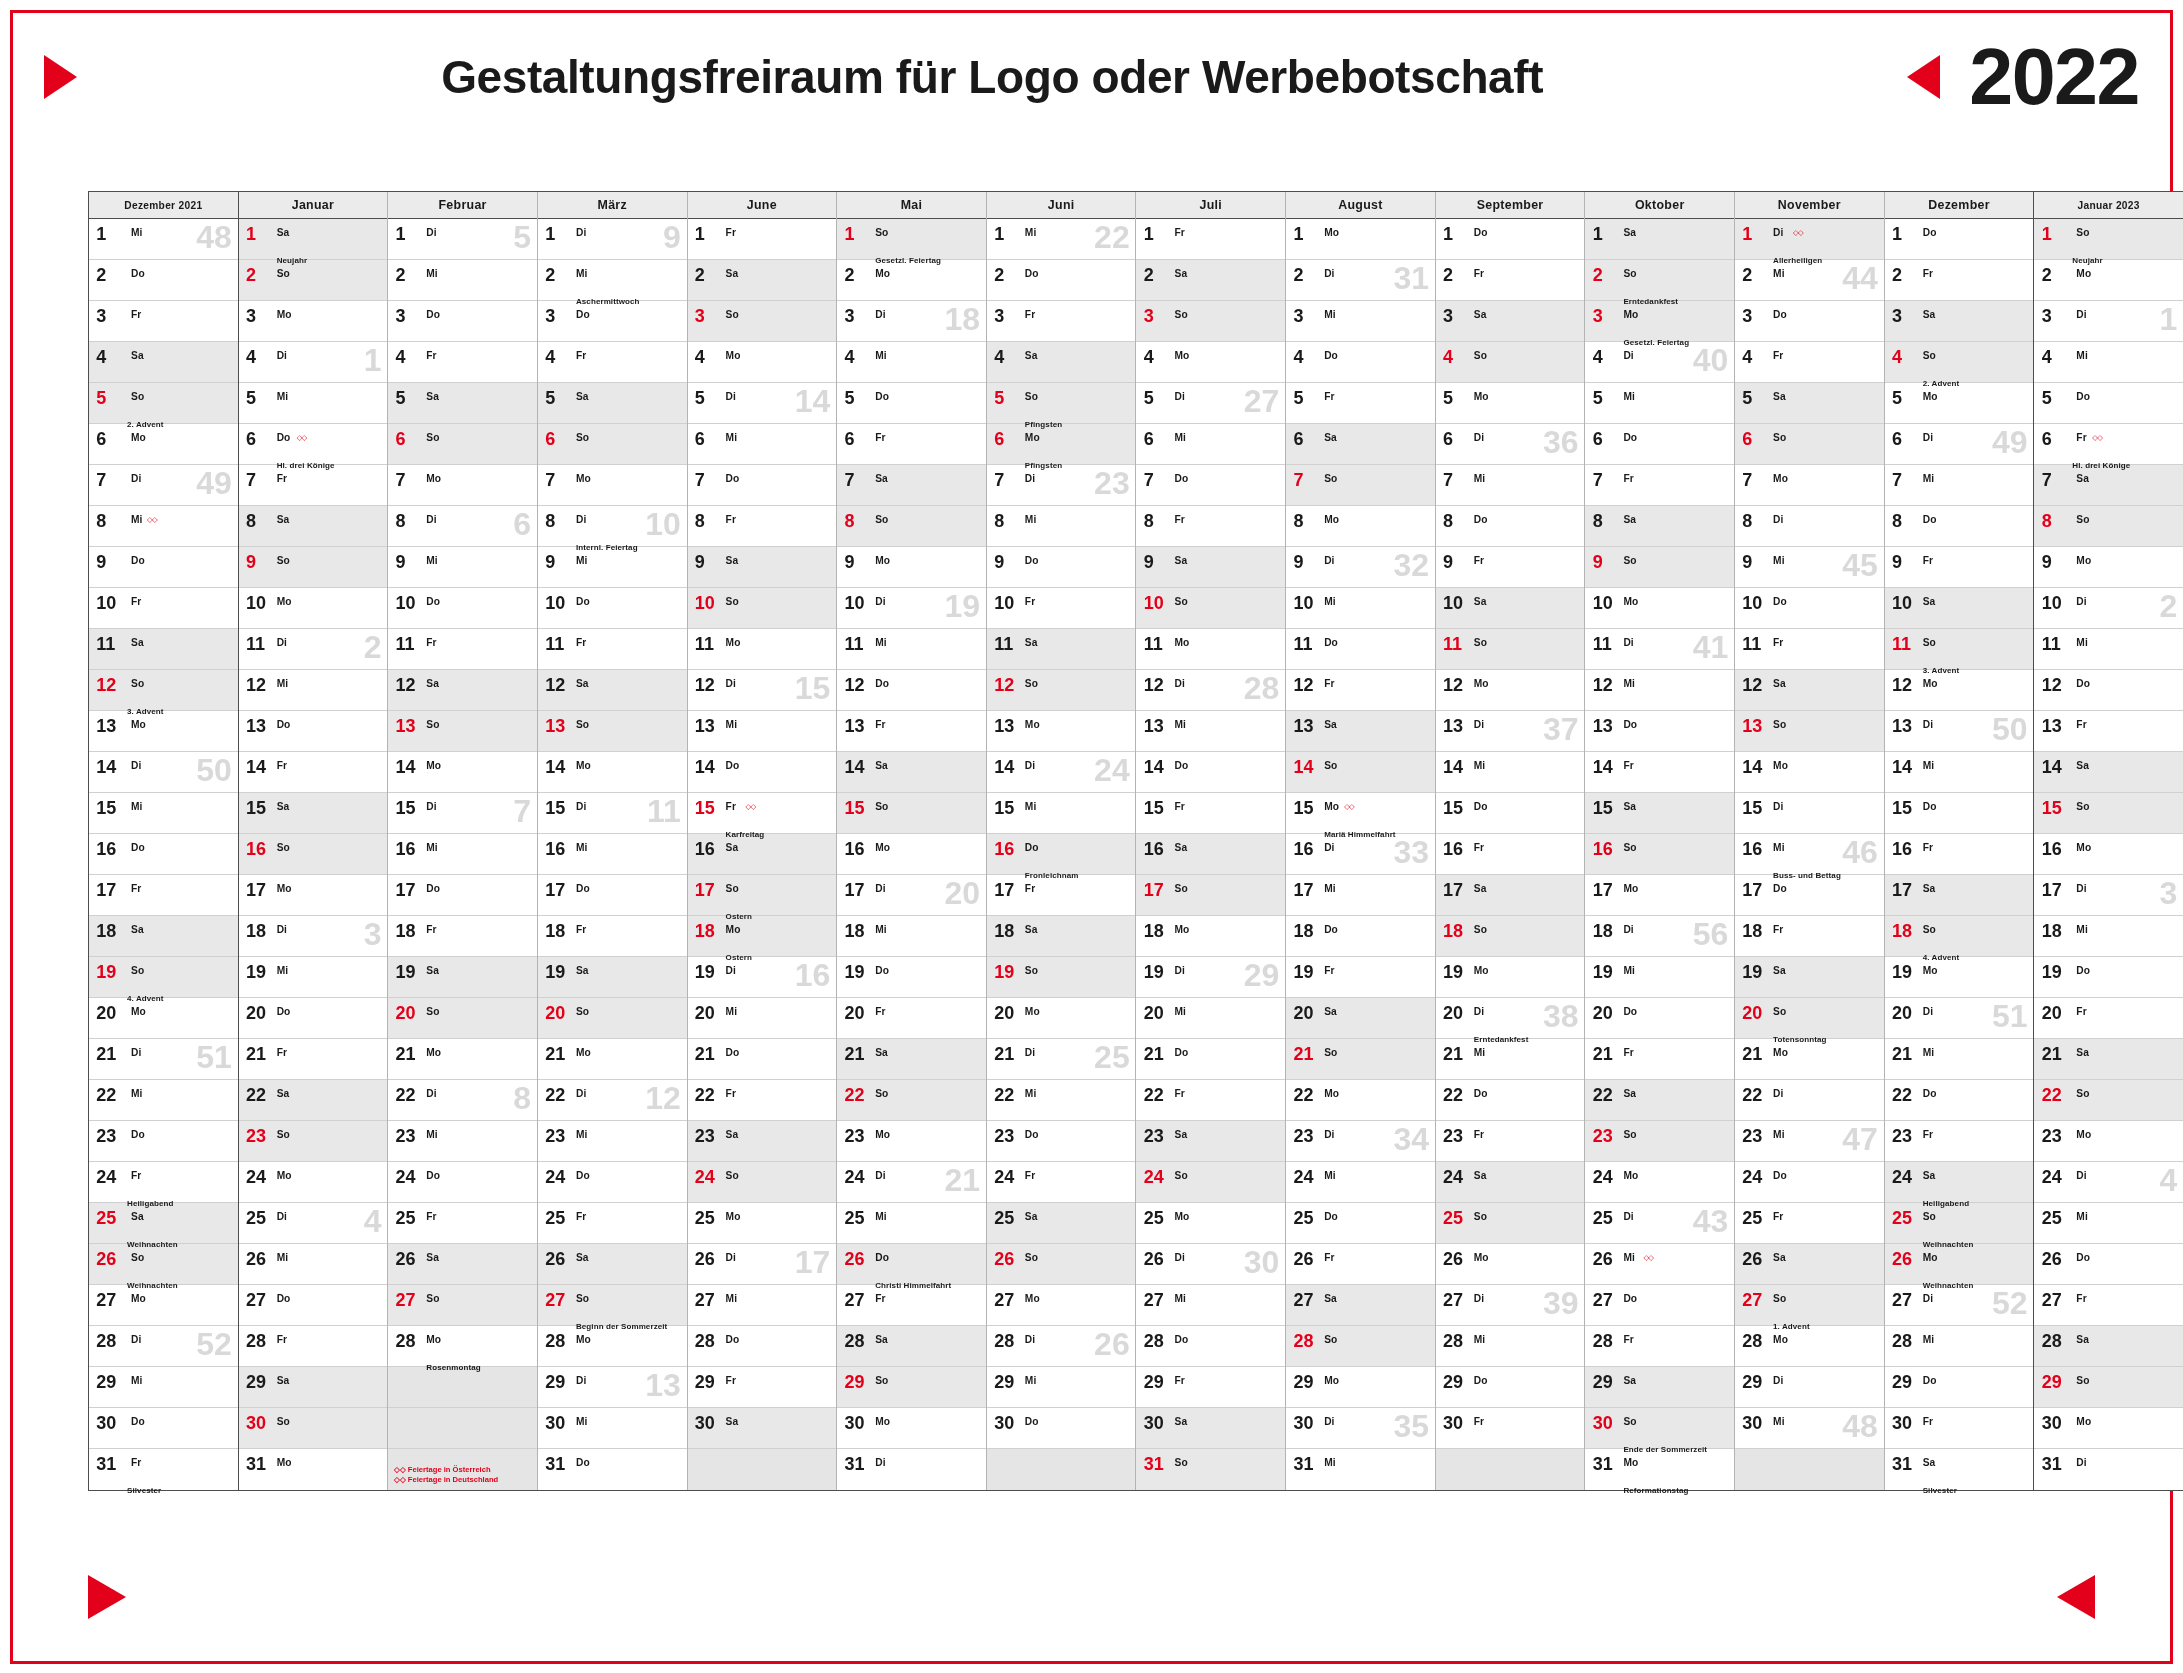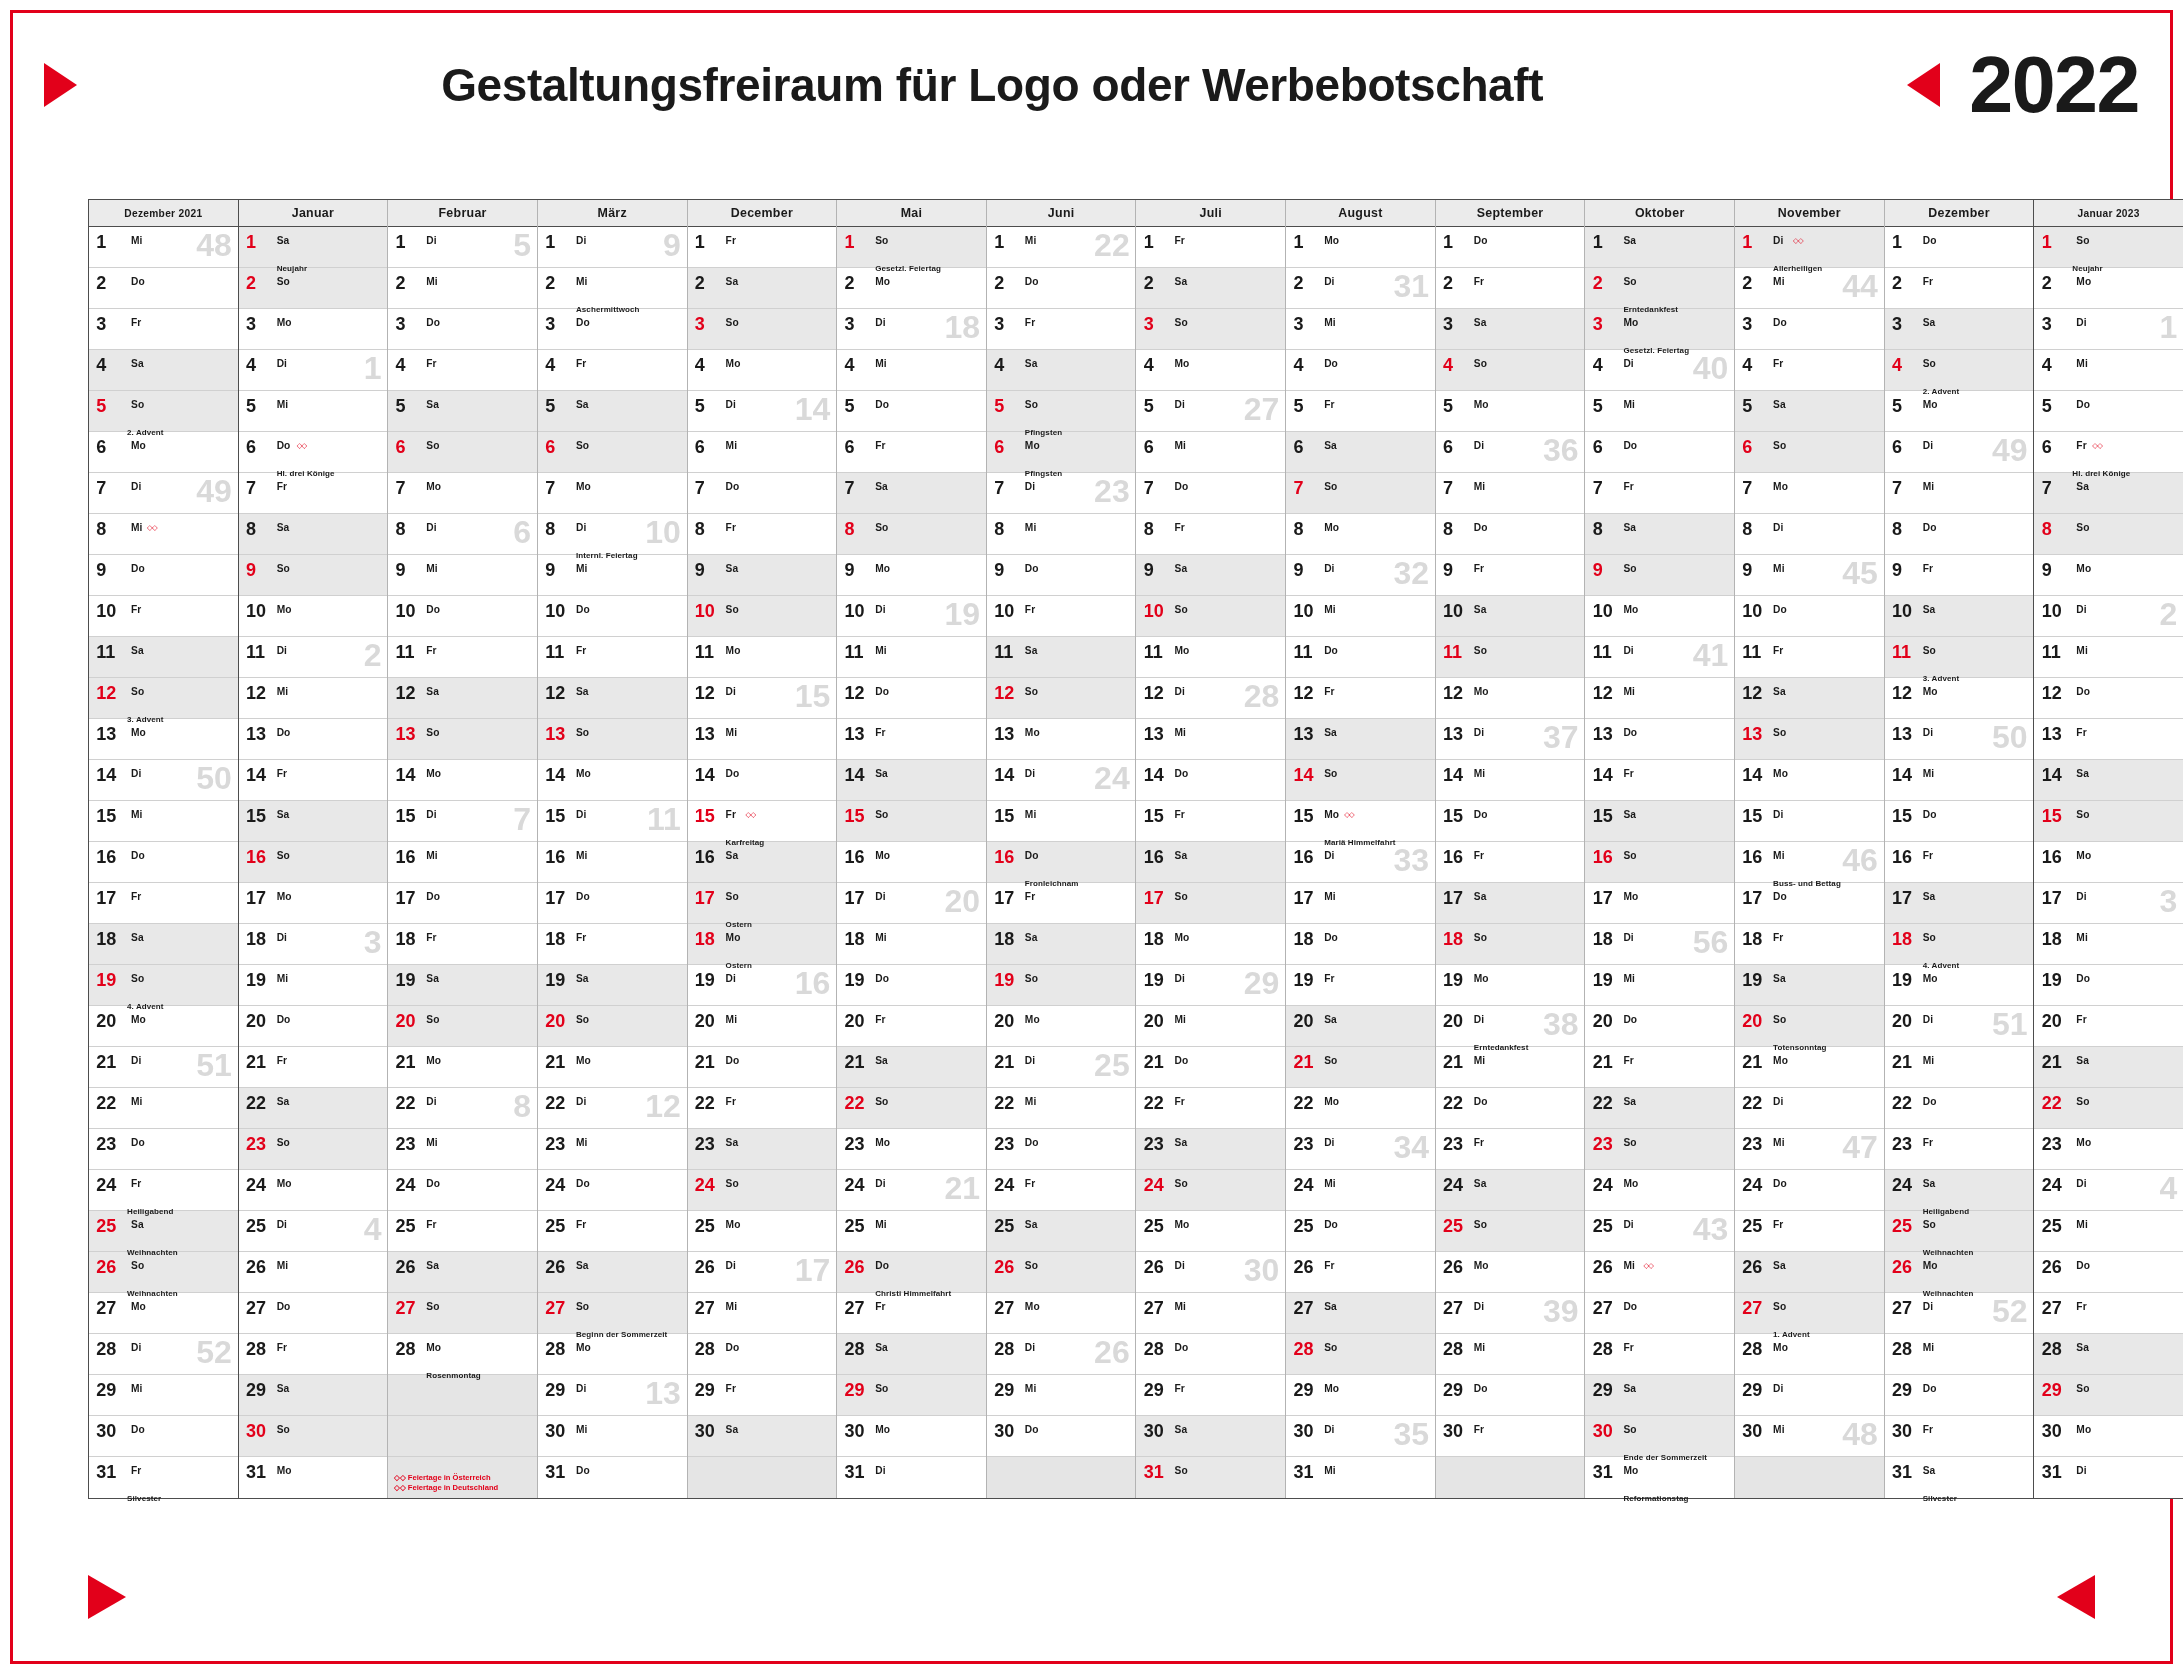--- a/index.html
+++ b/index.html
@@ -1,20 +1,20 @@
 <!DOCTYPE html>
 <html style="font-size:11.6px"><head>
 <meta charset="utf-8">
 <style>
   html,body{margin:0;padding:0;background:#ffffff;}
   body{width:2183px;height:1674px;font-family:"Liberation Sans",sans-serif;overflow:hidden;}
   .page{position:relative;width:2183px;height:1674px;box-sizing:border-box;padding:0;}
   
   .frame{position:absolute;left:10.2px;top:10.2px;right:10.2px;bottom:10.2px;border:3.6px solid #e2001a;box-sizing:border-box;}
-  .inner{position:absolute;left:44px;top:29px;right:44px;bottom:29px;margin-top:8px;}
+  .inner{position:absolute;left:44px;top:29px;right:44px;bottom:29px;}
 
   
   .header{position:relative;height:95px;display:flex;align-items:center;}
   .tri-right{width:0;height:0;border-top:22px solid transparent;border-bottom:22px solid transparent;border-left:33px solid #e2001a;flex:0 0 auto;}
   .tri-left{width:0;height:0;border-top:22px solid transparent;border-bottom:22px solid transparent;border-right:33px solid #e2001a;flex:0 0 auto;}
   .headline{flex:1 1 auto;text-align:center;font-size:46px;font-weight:bold;color:#1a1a1a;letter-spacing:-0.4px;white-space:nowrap;}
   .year{flex:0 0 auto;font-size:79px;font-weight:bold;color:#1a1a1a;margin-left:29px;letter-spacing:-1.5px;line-height:1;}
 
   
   .cal{position:absolute;left:44px;top:162px;width:2096px;border:1.5px solid #4d4d4d;box-sizing:border-box;background:#fff;}
@@ -591,21 +591,21 @@
             <div class="day">
               <div class="dnum">30</div>
               <div class="dow">Mi</div>
             </div>
             <div class="day">
               <div class="dnum">31</div>
               <div class="dow">Do</div>
             </div>
           </div>
           <div class="col">
-            <div class="monthhead">December</div>
+            <div class="monthhead">June</div>
             <div class="day">
               <div class="dnum">1</div>
               <div class="dow">Fr</div>
             </div>
             <div class="day we">
               <div class="dnum">2</div>
               <div class="dow">Sa</div>
             </div>
             <div class="day we">
               <div class="dnum red">3</div>

